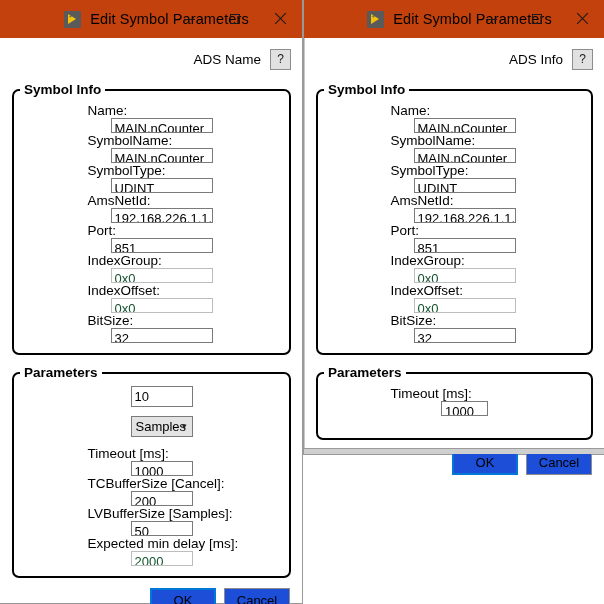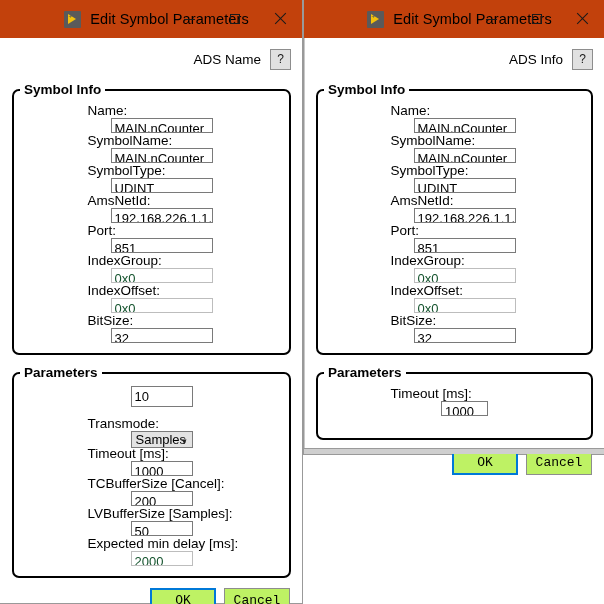--- a/index.html
+++ b/index.html
@@ -155,23 +155,23 @@
   }
 
   .btn-row{
     display:flex;justify-content:flex-end;
     gap:8px;
     padding-right:12px;
     margin-top:10px;
   }
   .btn{
     width:66px;height:25px;
-    background:#bef264;
+    background:#1d4ed8;
     border:1px solid #8d8d8d;
-    font-family:Liberation Mono, monospace;
+    font-family:Liberation Sans, sans-serif;
     font-size:13px;color:#000;
     display:flex;align-items:center;justify-content:center;
     box-sizing:border-box;
   }
   .btn.default{ border:2px solid #0078d7; }
 
   .bottom-bar{
     position:absolute;left:0;right:0;bottom:0;
     height:5px;
     background:#cfcfcf;
@@ -246,21 +246,20 @@
     </div>
   </fieldset>
 
   <fieldset class="group">
     <legend>Parameters</legend>
     <div class="rows">
       <div class="row">
         <span class="inp narrow">10</span>
       </div>
       <div class="row">
-        <span class="lbl">Transmode:</span>
         <span class="combo">
           <span>Samples</span>
           <span class="chev">▾</span>
         </span>
       </div>
       <div class="row">
         <span class="lbl">Timeout [ms]:</span>
         <span class="inp narrow">1000</span>
       </div>
       <div class="row">

